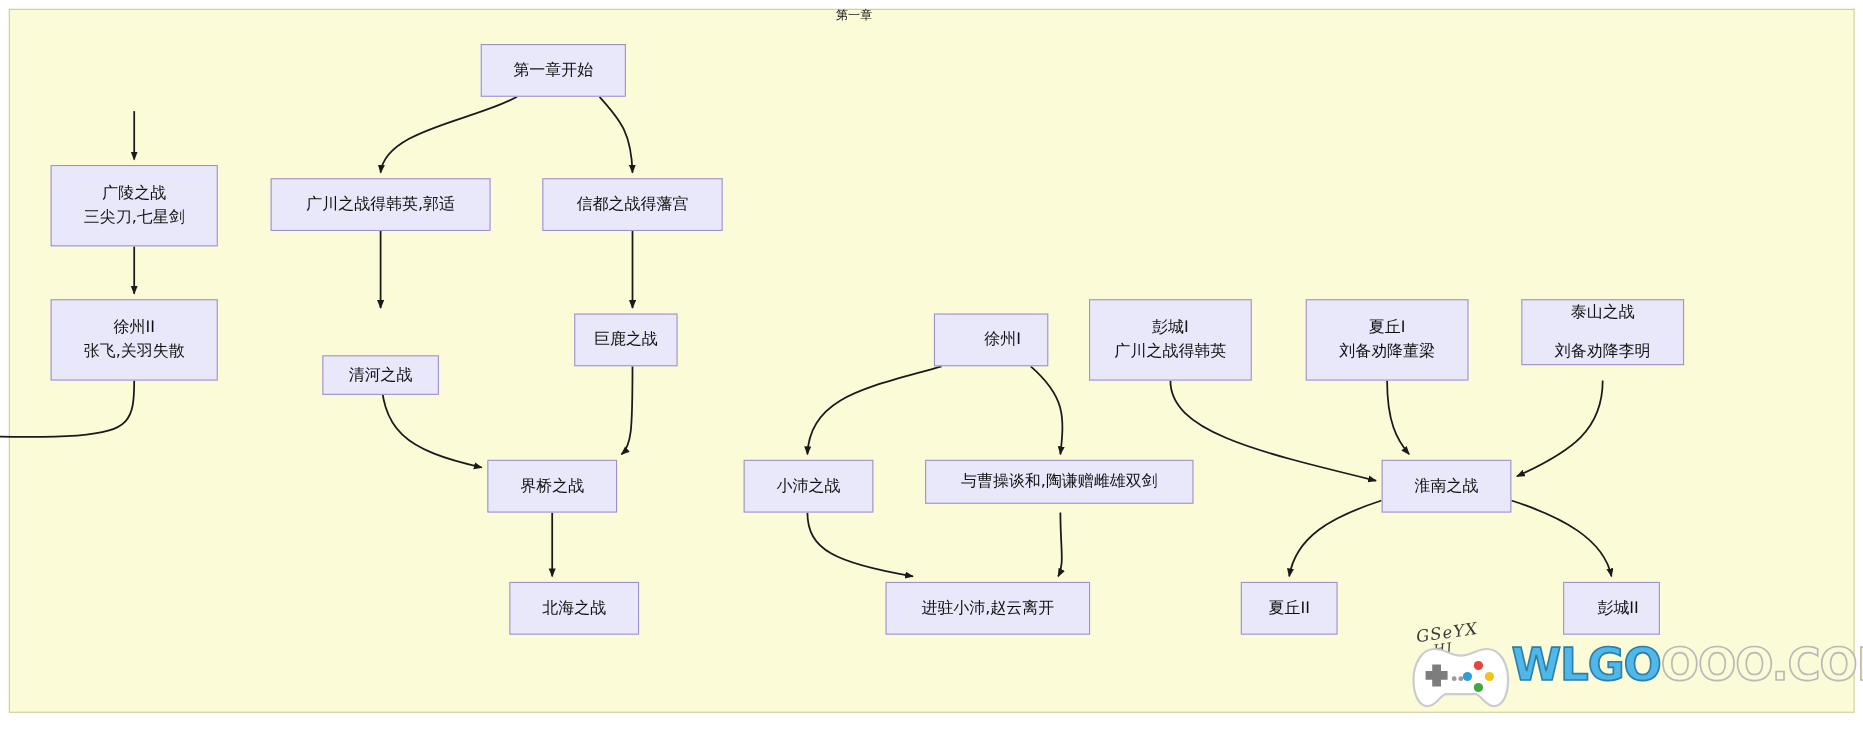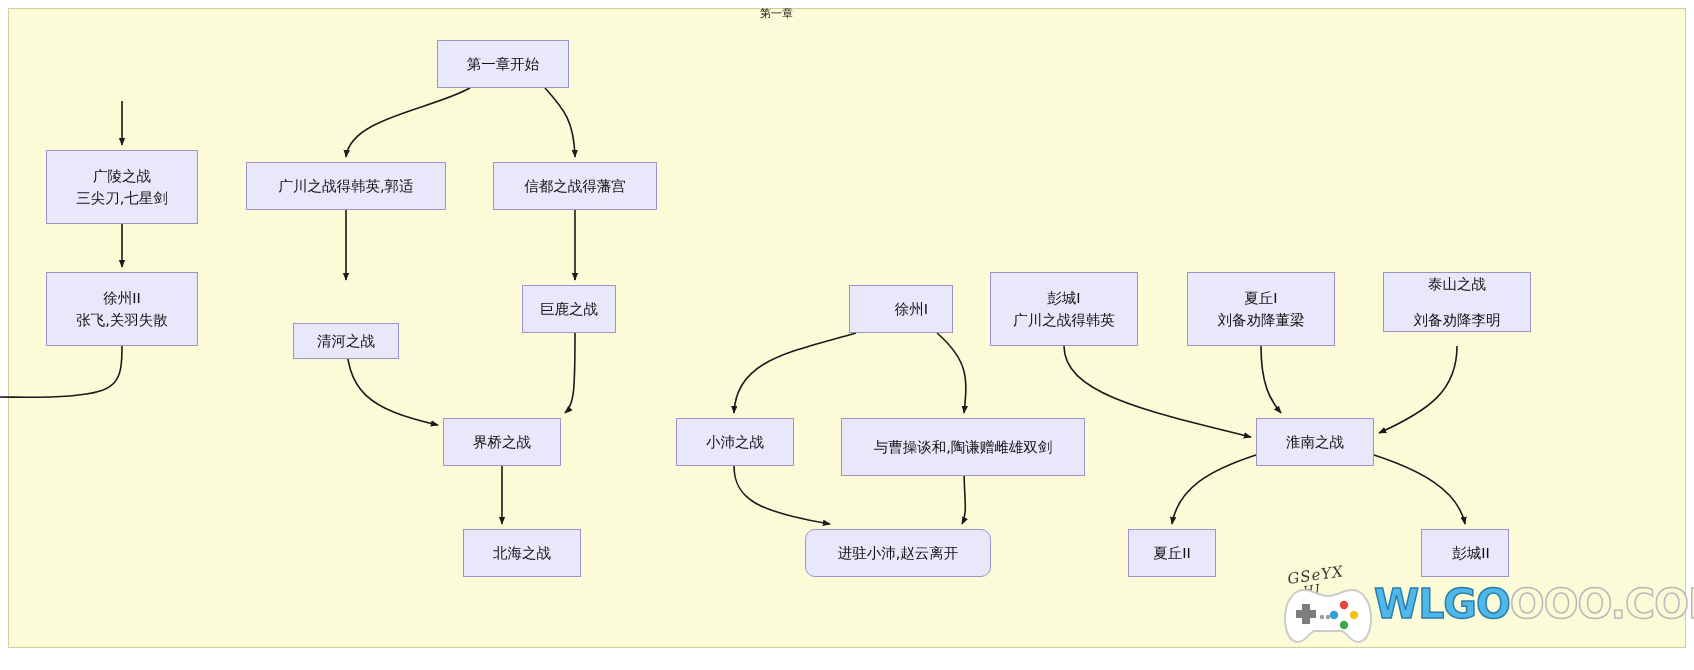--- a/index.html
+++ b/index.html
@@ -159,25 +159,25 @@
   </div>
 
   <div class="node" style="left:849px;top:285px;width:104px;height:48px;padding-left:21px;">
     <span class="l1">徐州I</span>
   </div>
 
   <div class="node" style="left:676px;top:418px;width:118px;height:48px;">
     <span class="l1">小沛之战</span>
   </div>
 
-  <div class="node" style="left:841px;top:418px;width:244px;height:58px;">
+  <div class="node" style="left:841px;top:418px;width:244px;height:40px;">
     <span class="l1">与曹操谈和,陶谦赠雌雄双剑</span>
   </div>
 
-  <div class="node" style="left:805px;top:529px;width:186px;height:48px;border-radius:10px;">
+  <div class="node" style="left:805px;top:529px;width:186px;height:48px;">
     <span class="l1">进驻小沛,赵云离开</span>
   </div>
 
   <div class="node" style="left:990px;top:272px;width:148px;height:74px;">
     <span class="l1">彭城I</span>
     <span class="l2">广川之战得韩英</span>
   </div>
 
   <div class="node" style="left:1187px;top:272px;width:148px;height:74px;">
     <span class="l1">夏丘I</span>

